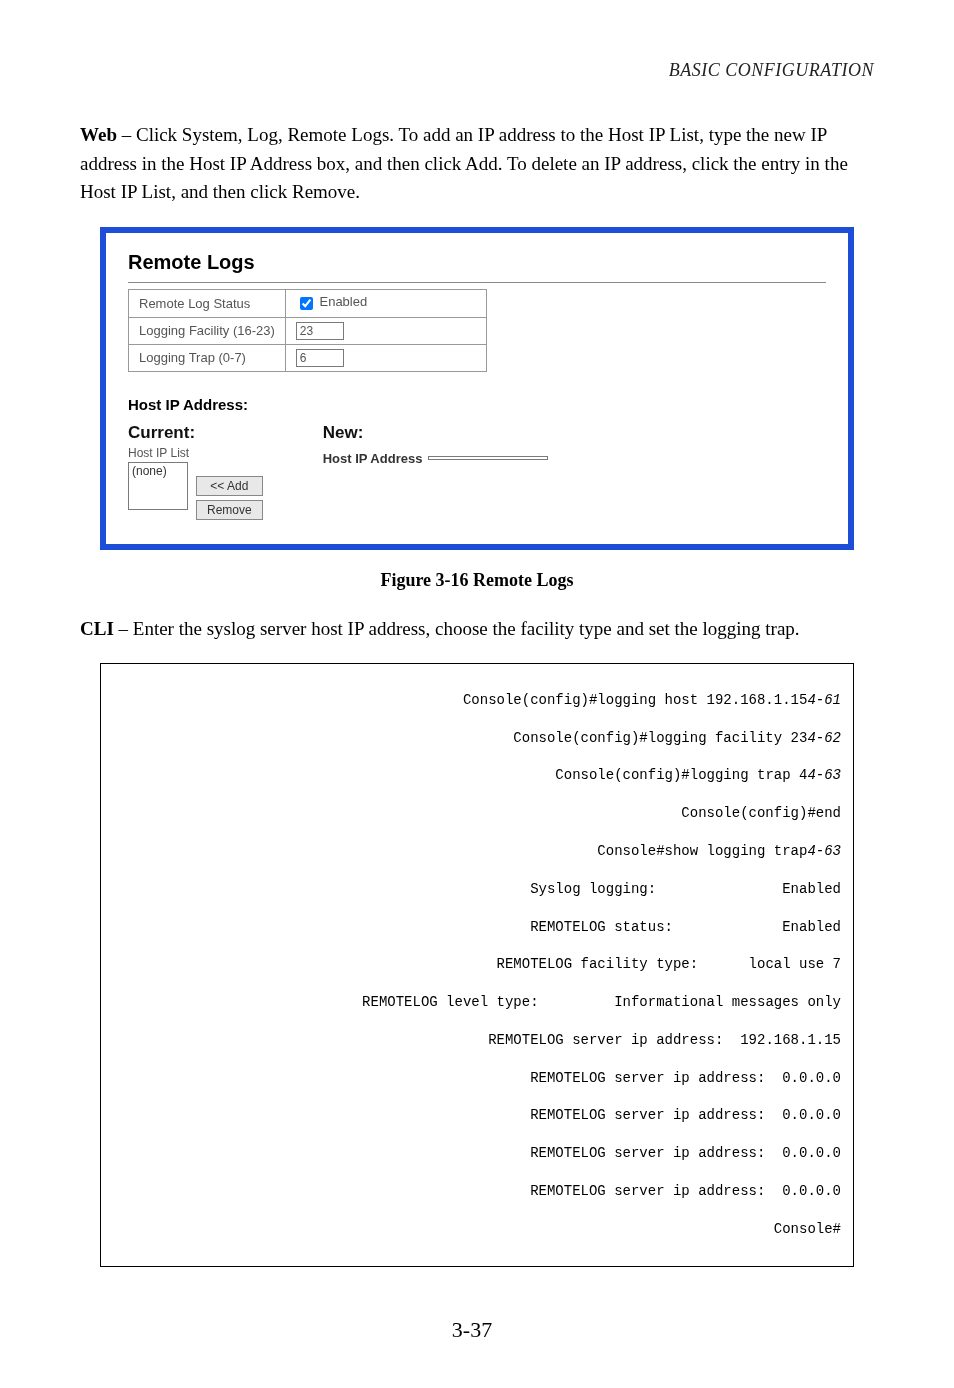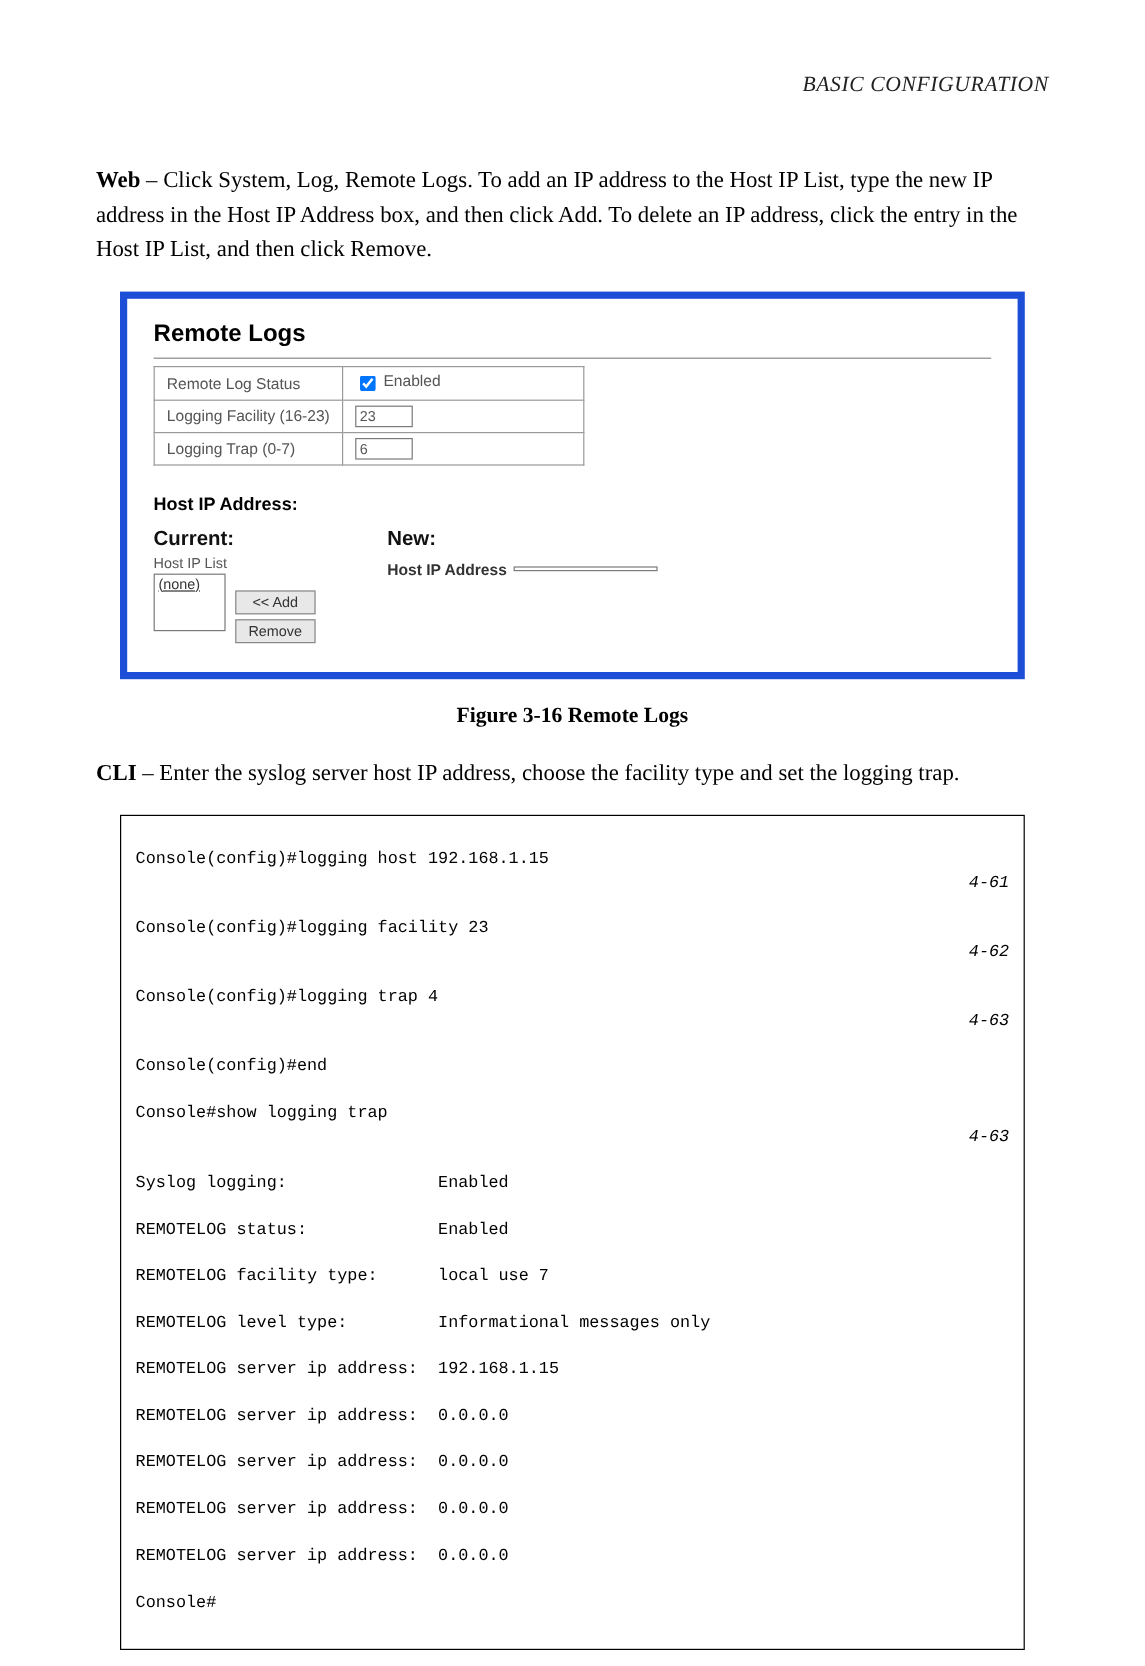--- a/index.html
+++ b/index.html
@@ -10,21 +10,21 @@
     background: #fff;
     width: 954px;
     box-sizing: border-box;
   }
   .header-text {
     text-align: right;
     font-style: italic;
     font-variant: small-caps;
     font-size: 18px;
     color: #222;
-    margin-bottom: 56px;
+    margin-bottom: 40px;
     letter-spacing: 0.5px;
   }
   .body-para {
     font-size: 19px;
     line-height: 1.5;
     margin-bottom: 20px;
   }
   .body-para b {
     font-weight: bold;
   }
@@ -109,21 +109,20 @@
   }
   .fake-select {
     border: 1px solid #7a7a7a;
     background: #fff;
     font-family: Tahoma, Arial, sans-serif;
     font-size: 12px;
     padding: 1px 3px;
     width: 60px;
     height: 48px;
     box-sizing: border-box;
-    text-decoration: underline;
   }
   .btn-col {
     display: flex;
     flex-direction: column;
     gap: 4px;
     margin-top: 14px;
   }
   .fake-button {
     border: 1px solid #888;
     background: #e8e8e8;
@@ -155,26 +154,25 @@
     margin: 8px 20px 0 20px;
     padding: 8px 12px;
     font-family: 'Courier New', Courier, monospace;
     font-size: 14px;
     line-height: 1.35;
     white-space: pre;
     overflow: hidden;
   }
   .cli-line {
     display: flex;
-    justify-content: space-between;
+    justify-content: flex-end;
   }
   .cli-ref {
     font-style: italic;
     color: #000;
-    margin-top: 20px;
   }
   .page-num {
     text-align: center;
     font-size: 22px;
     margin-top: 50px;
     padding-right: 10px;
   }
 </style>
 </head>
 <body>

